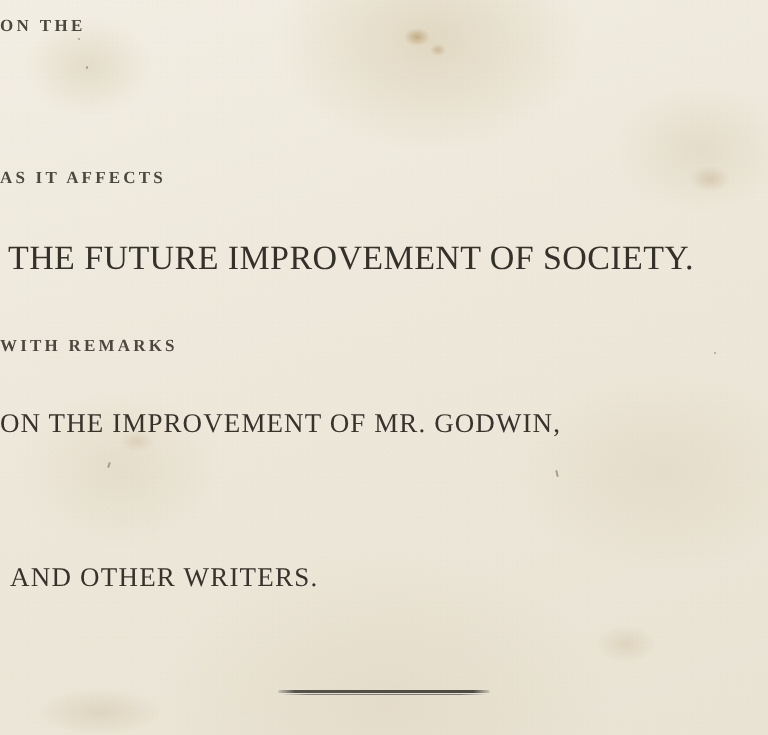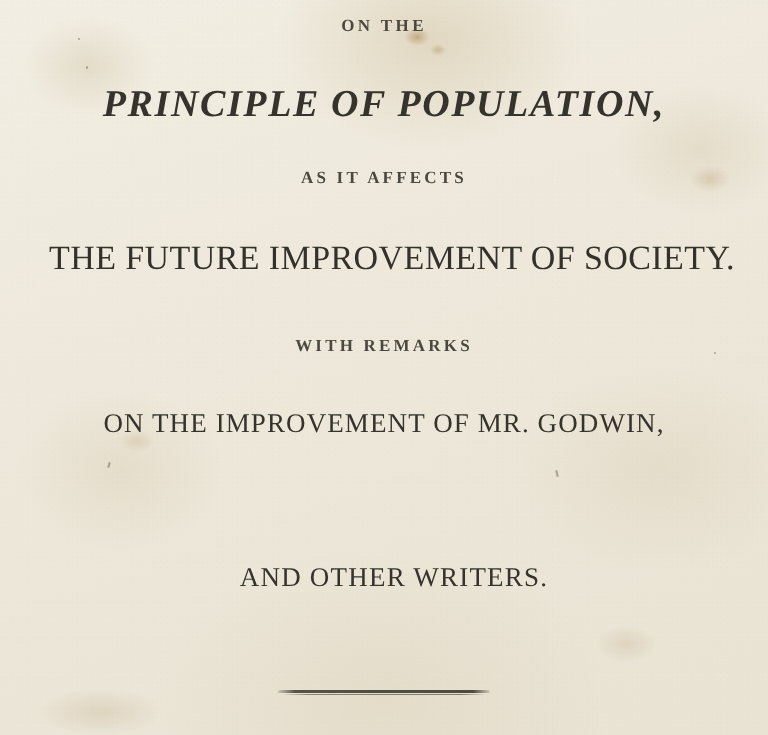--- a/index.html
+++ b/index.html
@@ -51,21 +51,21 @@
 
   .titleblock {
     position: absolute;
     inset: 0;
     text-align: center;
     color: #3b3a33;
   }
 
   .line {
     width: 100%;
-    text-align: center;
+    text-align: left;
     color: #403e36;
     text-rendering: geometricPrecision;
   }
 
   
   .l-onthe {
     position: absolute;
     top: 16px; left: 0;
     font-size: 17px;
     letter-spacing: 3.4px;
@@ -181,21 +181,20 @@
   <div class="foxing" style="left:40px; top:690px; width:120px; height:44px; background:radial-gradient(ellipse at center, rgba(182,158,116,0.24), rgba(182,158,116,0) 76%);"></div>
 
   <div class="speck" style="left:78px; top:38px; width:2px; height:2px;"></div>
   <div class="speck" style="left:86px; top:66px; width:2px; height:3px;"></div>
   <div class="speck" style="left:108px; top:462px; width:2px; height:6px; border-radius:1px; transform:rotate(18deg);"></div>
   <div class="speck" style="left:556px; top:470px; width:2px; height:7px; border-radius:1px; transform:rotate(-14deg);"></div>
   <div class="speck" style="left:714px; top:352px; width:2px; height:2px;"></div>
 
   <div class="titleblock">
     <div class="line l-onthe">ON THE</div>
-    <div class="line l-principle">PRINCIPLE OF POPULATION,</div>
     <div class="line l-asitaffects">AS IT AFFECTS</div>
     <div class="line l-future">THE FUTURE IMPROVEMENT OF SOCIETY.</div>
     <div class="line l-withremarks">WITH REMARKS</div>
     <div class="line l-speculations">ON THE IMPROVEMENT OF MR. GODWIN,</div>
     <div class="line l-andother">AND OTHER WRITERS.</div>
   </div>
 
   <div class="rule">
     <div class="thick"></div>
     <div class="thin"></div>

